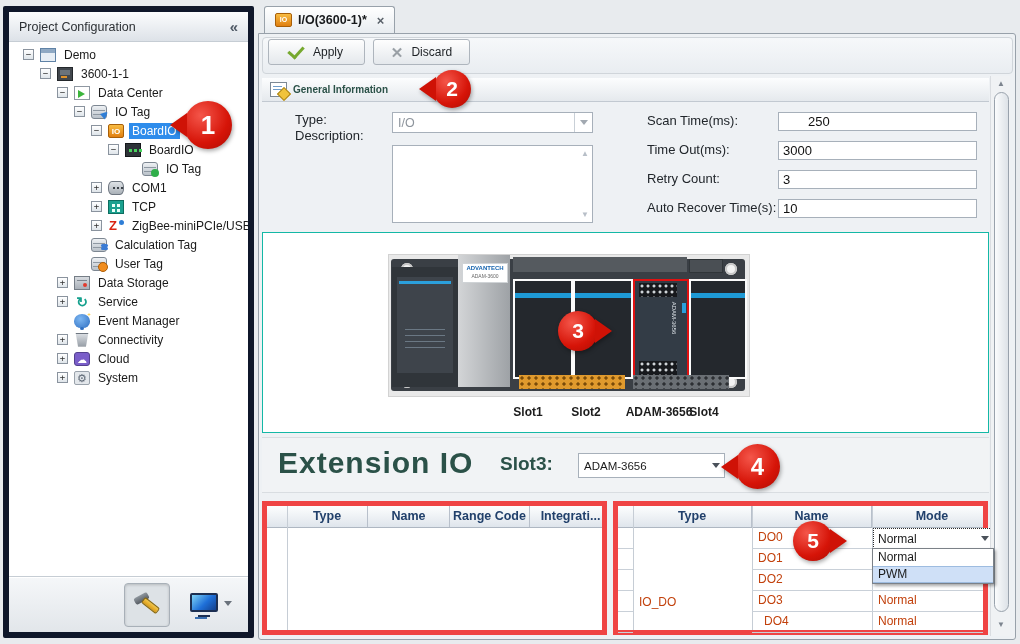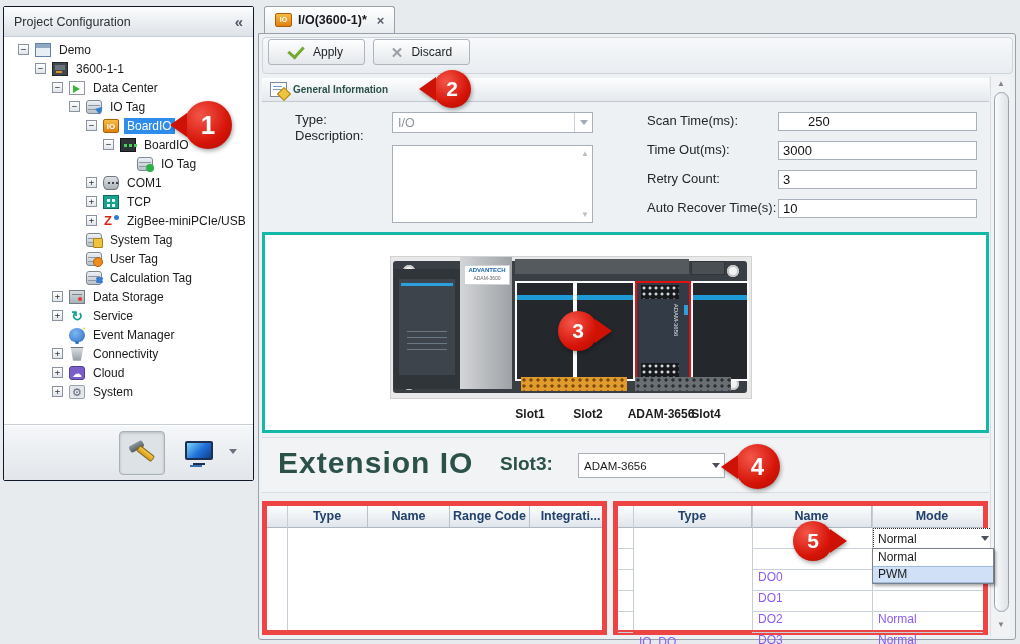--- a/index.html
+++ b/index.html
@@ -1,20 +1,20 @@
 <!DOCTYPE html>
 <html><head>
 <meta charset="utf-8">
 <style>
   html,body{margin:0;padding:0;background:#dfe2e6;}
   #app{position:relative;width:1020px;height:644px;background:#e8ebee;
        font-family:"Liberation Sans",sans-serif;font-size:12px;color:#1a1a1a;overflow:hidden;}
   
-  .lp{position:absolute;left:3px;top:6px;width:251px;height:475px;background:#fff;
-      border:1px solid #0f172a;border-radius:2px;display:flex;flex-direction:column;box-sizing:border-box;}
+  .lp{position:absolute;left:3px;top:6px;width:251px;height:632px;background:#fff;
+      border:6px solid #0f172a;border-radius:2px;display:flex;flex-direction:column;box-sizing:border-box;}
   .lp-header{height:30px;flex:none;background:linear-gradient(#fbfcfd,#dde2e8);
       border-bottom:1px solid #c6cdd4;display:flex;align-items:center;padding:0 10px;box-sizing:border-box;}
   .lp-title{flex:1;font-size:12.5px;color:#2b2f33;}
   .lp-collapse{color:#505a66;font-size:15px;font-weight:bold;cursor:pointer;line-height:1;}
   .tree{flex:1;background:#fff;overflow:hidden;padding-top:3px;}
   .trow{height:19px;display:flex;align-items:center;white-space:nowrap;}
   .l0{padding-left:14px}.l1{padding-left:31px}.l2{padding-left:48px}.l3{padding-left:65px}
   .l4{padding-left:82px}.l5{padding-left:99px}.l6{padding-left:116px}
   .exp{width:9px;height:9px;flex:none;border:1px solid #8a939e;background:linear-gradient(#fff,#dfe5ea);
        font-size:9px;line-height:8px;text-align:center;color:#333;margin-right:6px;
@@ -121,21 +121,21 @@
        padding:0 4px;color:#111;font-family:"Liberation Sans",sans-serif;}
   .combo{position:absolute;background:#fff;border:1px solid #a7b0ba;display:flex;align-items:center;}
   .combo .cv{flex:1;padding:0 5px;font-size:12.5px;}
   .combo .cbtn{width:17px;align-self:stretch;display:flex;align-items:center;justify-content:center;border-left:1px solid #c9d0d7;}
   .tri{width:0;height:0;border:4px solid transparent;border-top:5px solid #4a515a;margin-top:4px;}
   .combo.disabled .cv{color:#8d949c;}
   .combo.disabled .tri{border-top-color:#a2a9b1;}
   .tarea{position:absolute;background:#fff;border:1px solid #a7b0ba;}
   .tarea .sa{position:absolute;right:3px;font-size:8px;color:#b8bfc8;}
   
-  .dev-panel{position:absolute;left:3px;top:198px;width:727px;height:201px;background:#fff;border:3px solid #14b8a6;}
+  .dev-panel{position:absolute;left:3px;top:198px;width:727px;height:201px;background:#fff;border:1px solid #14b8a6;}
   .photo{position:absolute;left:125px;top:21px;width:360px;height:141px;background:#e9e9e9;border:1px solid #d2d2d2;}
   .dv-body{position:absolute;left:2px;top:4px;width:354px;height:132px;background:#3a3f45;border-radius:3px;}
   .hole{position:absolute;width:12px;height:12px;border-radius:50%;background:#f2f2f2;box-shadow:inset 0 0 0 2px #c7c7c7;}
   .cpu{position:absolute;left:3px;top:12px;width:66px;height:120px;background:#30353a;}
   .cpu-in{position:absolute;left:5px;top:10px;width:56px;height:96px;background:#3e444b;}
   .cpu-stripe{position:absolute;left:2px;top:4px;right:2px;height:3px;background:#2ba0dc;}
   .leds{position:absolute;left:8px;top:52px;width:40px;height:22px;
         background-image:repeating-linear-gradient(to bottom,#8fa2b2 0 1px,transparent 1px 6px);opacity:.55;}
   .silver{position:absolute;left:69px;top:0px;width:52px;height:132px;background:linear-gradient(90deg,#d3d5d7,#9ea2a6);}
   .logo{position:absolute;left:4px;top:8px;width:44px;height:18px;background:#fff;border:1px solid #cfd3d6;
@@ -162,21 +162,21 @@
         border-top:1px solid #d9dde1;border-bottom:1px solid #d9dde1;}
   .ext-title{position:absolute;left:16px;top:8px;font-size:30px;font-weight:bold;color:#2b5148;letter-spacing:1px;}
   .ext-slot-label{position:absolute;left:238px;top:15px;font-size:19px;font-weight:bold;color:#2b5148;}
   
   .tbl{position:absolute;background:#fff;border:5px solid #ef4444;}
   .th-row{position:absolute;left:0;right:0;top:0;height:21px;background:linear-gradient(#fdfefe,#dfe5ec);border-bottom:1px solid #aeb7c2;}
   .th{position:absolute;top:0;height:21px;line-height:21px;text-align:center;font-weight:bold;font-size:12.5px;color:#21406b;
       border-right:1px solid #b8c0cb;overflow:hidden;white-space:nowrap;}
   .vline{position:absolute;top:0;bottom:0;width:1px;background:#c6cdd5;}
   .hline{position:absolute;height:1px;background:#c9d0d8;}
-  .cell{position:absolute;height:21px;line-height:21px;font-size:12px;color:#8b5cf6;padding-left:5px;white-space:nowrap;margin-top:40px;}
+  .cell{position:absolute;height:21px;line-height:21px;font-size:12px;color:#c2410c;padding-left:5px;white-space:nowrap;}
   .mode-combo{position:absolute;background:#fff;border:1px dotted #2c2c2c;display:flex;align-items:center;}
   .mode-combo .cv{flex:1;font-size:12px;padding-left:4px;}
   .mode-combo .cbtn{width:16px;align-self:stretch;display:flex;align-items:center;justify-content:center;}
   .ddlist{position:absolute;background:#fff;border:1px solid #7b8188;box-shadow:2px 2px 3px rgba(0,0,0,.35);z-index:40;}
   .dditem{height:17px;line-height:17px;font-size:12px;padding-left:5px;}
   .dditem.hl{background:#cfe0f7;box-shadow:inset 0 1px 0 #9ebce0, inset 0 -1px 0 #9ebce0;}
   
   .sb{position:absolute;left:731px;top:42px;width:20px;height:560px;background:#f0f2f4;border-left:1px solid #dadde1;}
   .sb-btn{position:absolute;left:3px;width:14px;height:14px;font-size:8px;color:#7d858f;text-align:center;line-height:14px;}
   .sb-thumb{position:absolute;left:3px;top:16px;width:13px;height:518px;border:1px solid #99a2ac;border-radius:8px;
@@ -253,37 +253,30 @@
           <span class="tl">TCP</span>
         </div>
       <div class="trow l4">
           <span class="exp">+</span>
           <span class="ic i-zig"></span>
           <span class="tl">ZigBee-miniPCIe/USB</span>
         </div>
       <div class="trow l3">
           <span class="spacer"></span>
           <span class="ic i-db">
-            <span class="bdg lock"></span>
+            <span class="bdg eq" style="width:7px;"></span>
           </span>
-          <span class="tl">System Tag</span>
+          <span class="tl">Calculation Tag</span>
         </div>
       <div class="trow l3">
           <span class="spacer"></span>
           <span class="ic i-db">
             <span class="bdg orange"></span>
           </span>
           <span class="tl">User Tag</span>
-        </div>
-      <div class="trow l3">
-          <span class="spacer"></span>
-          <span class="ic i-db">
-            <span class="bdg eq" style="width:7px;"></span>
-          </span>
-          <span class="tl">Calculation Tag</span>
         </div>
       <div class="trow l2">
           <span class="exp">+</span>
           <span class="ic i-sto"></span>
           <span class="tl">Data Storage</span>
         </div>
       <div class="trow l2">
           <span class="exp">+</span>
           <span class="ic i-svc"></span>
           <span class="tl">Service</span>

